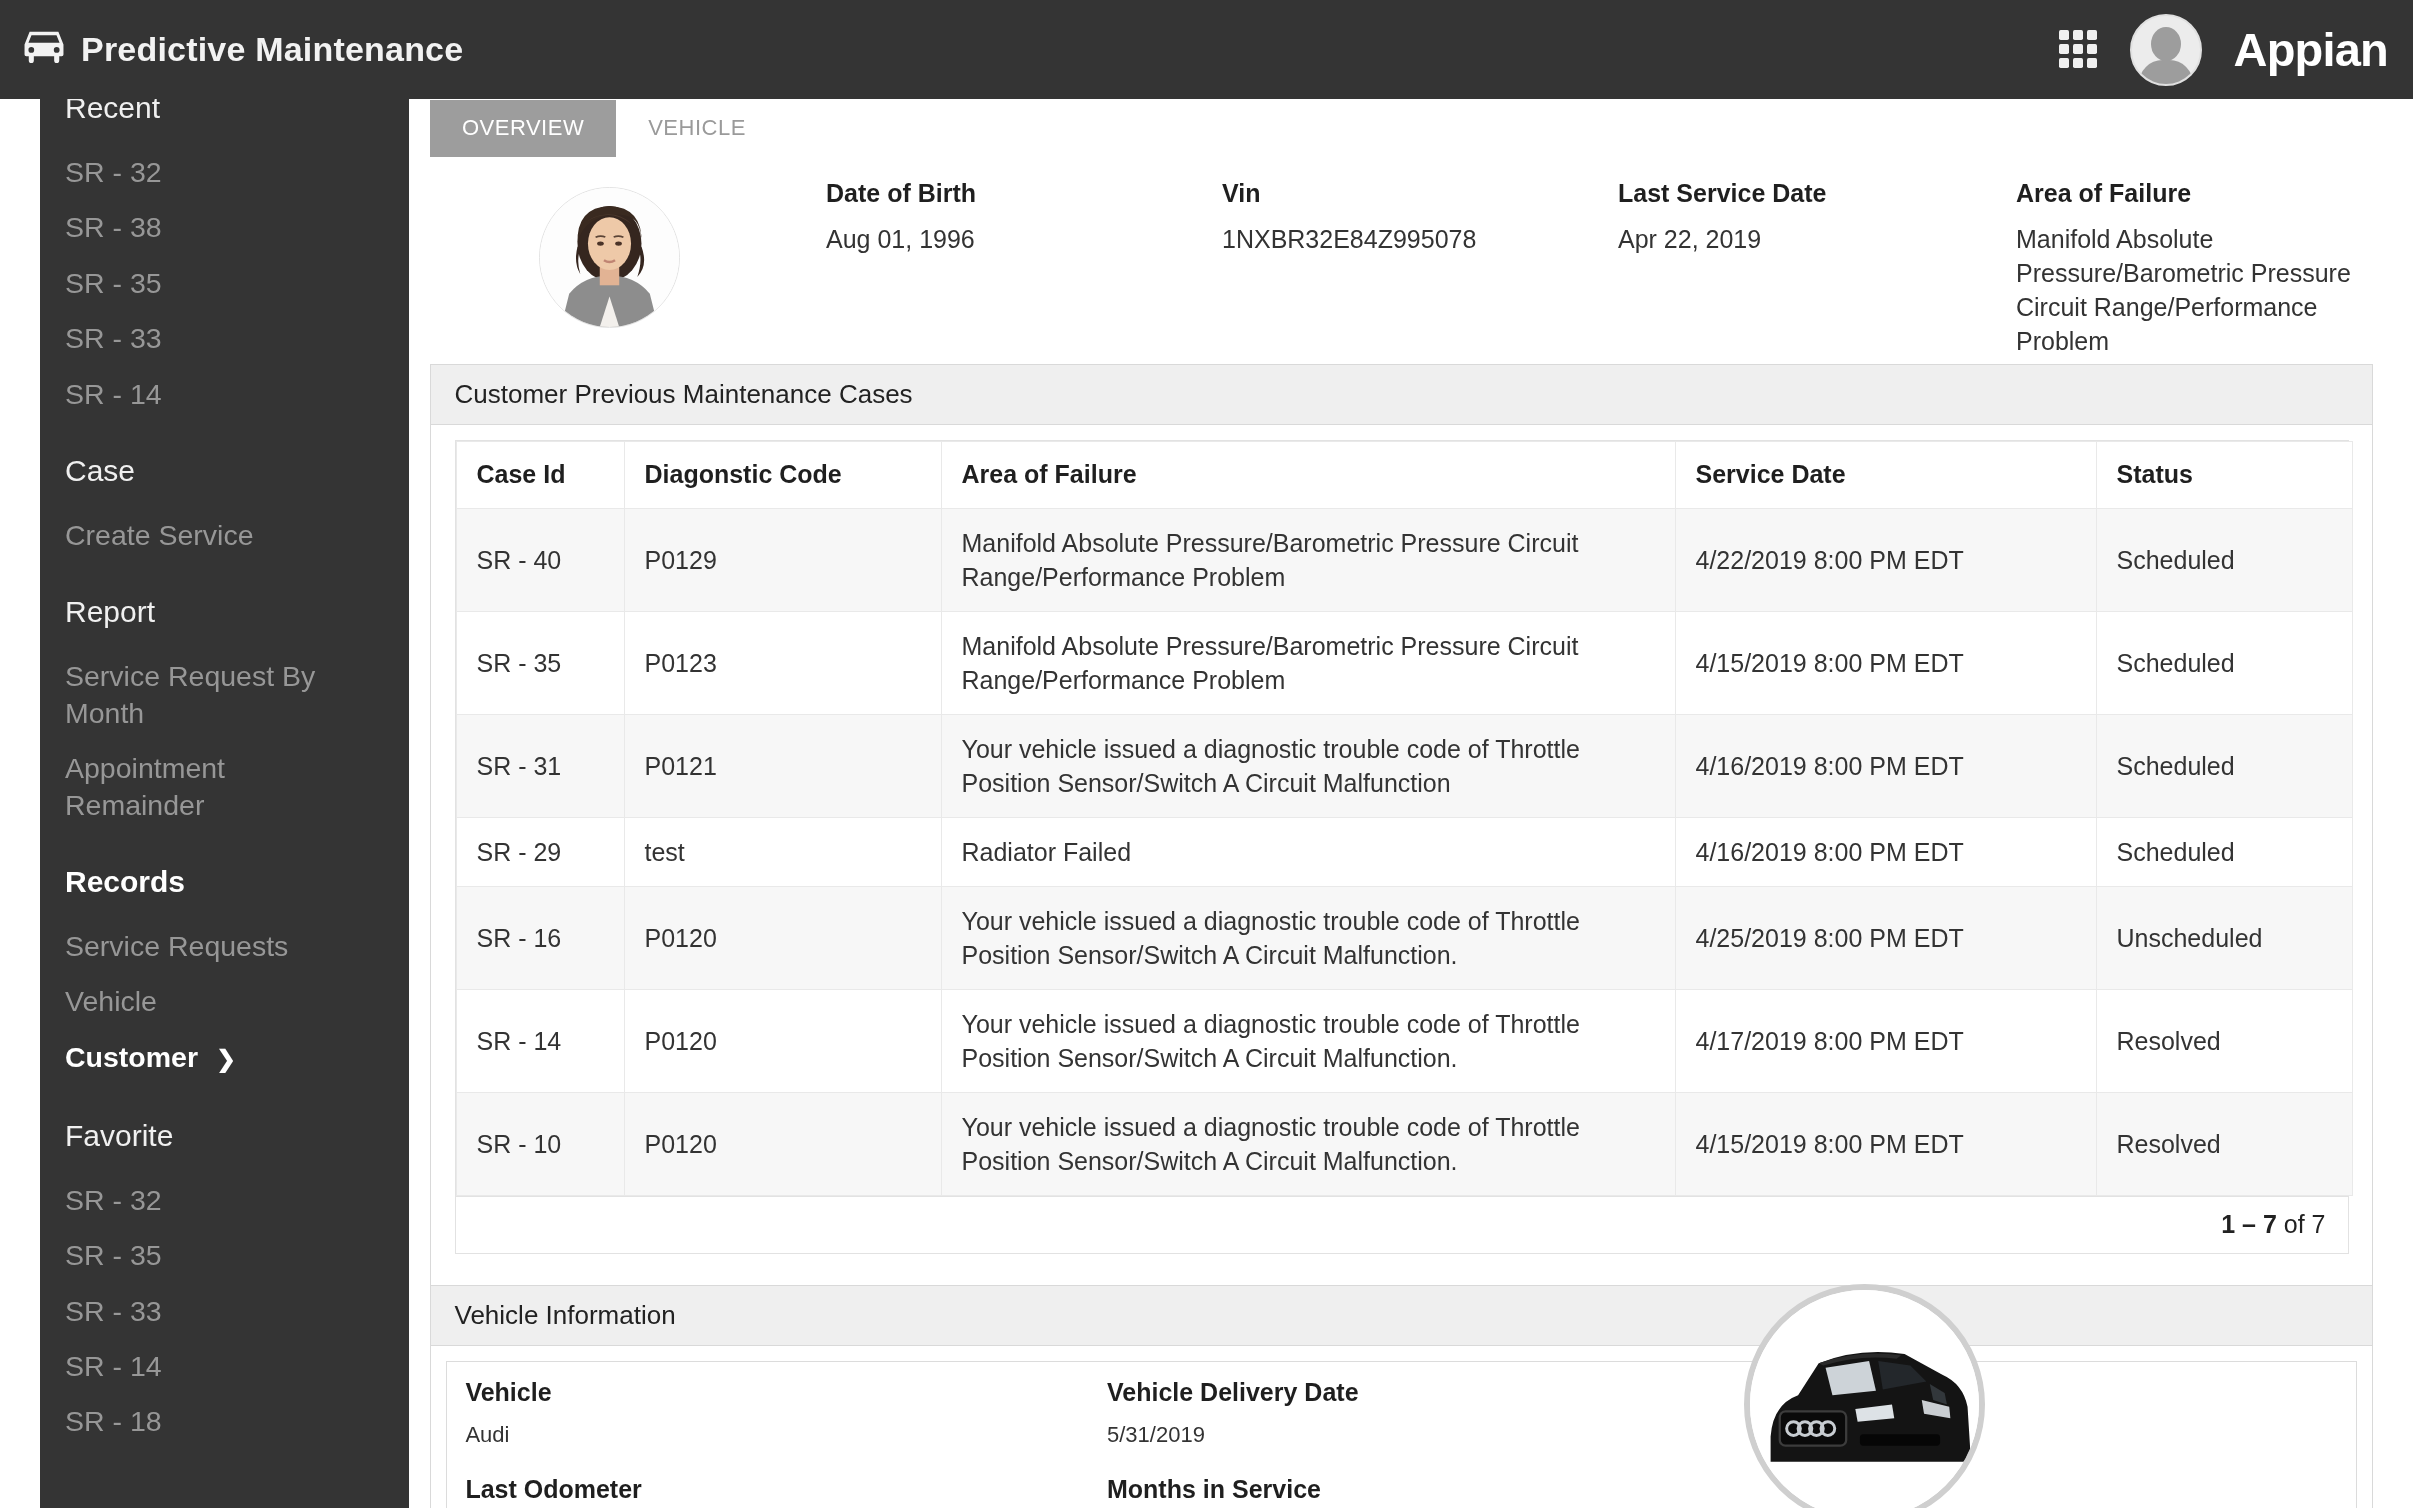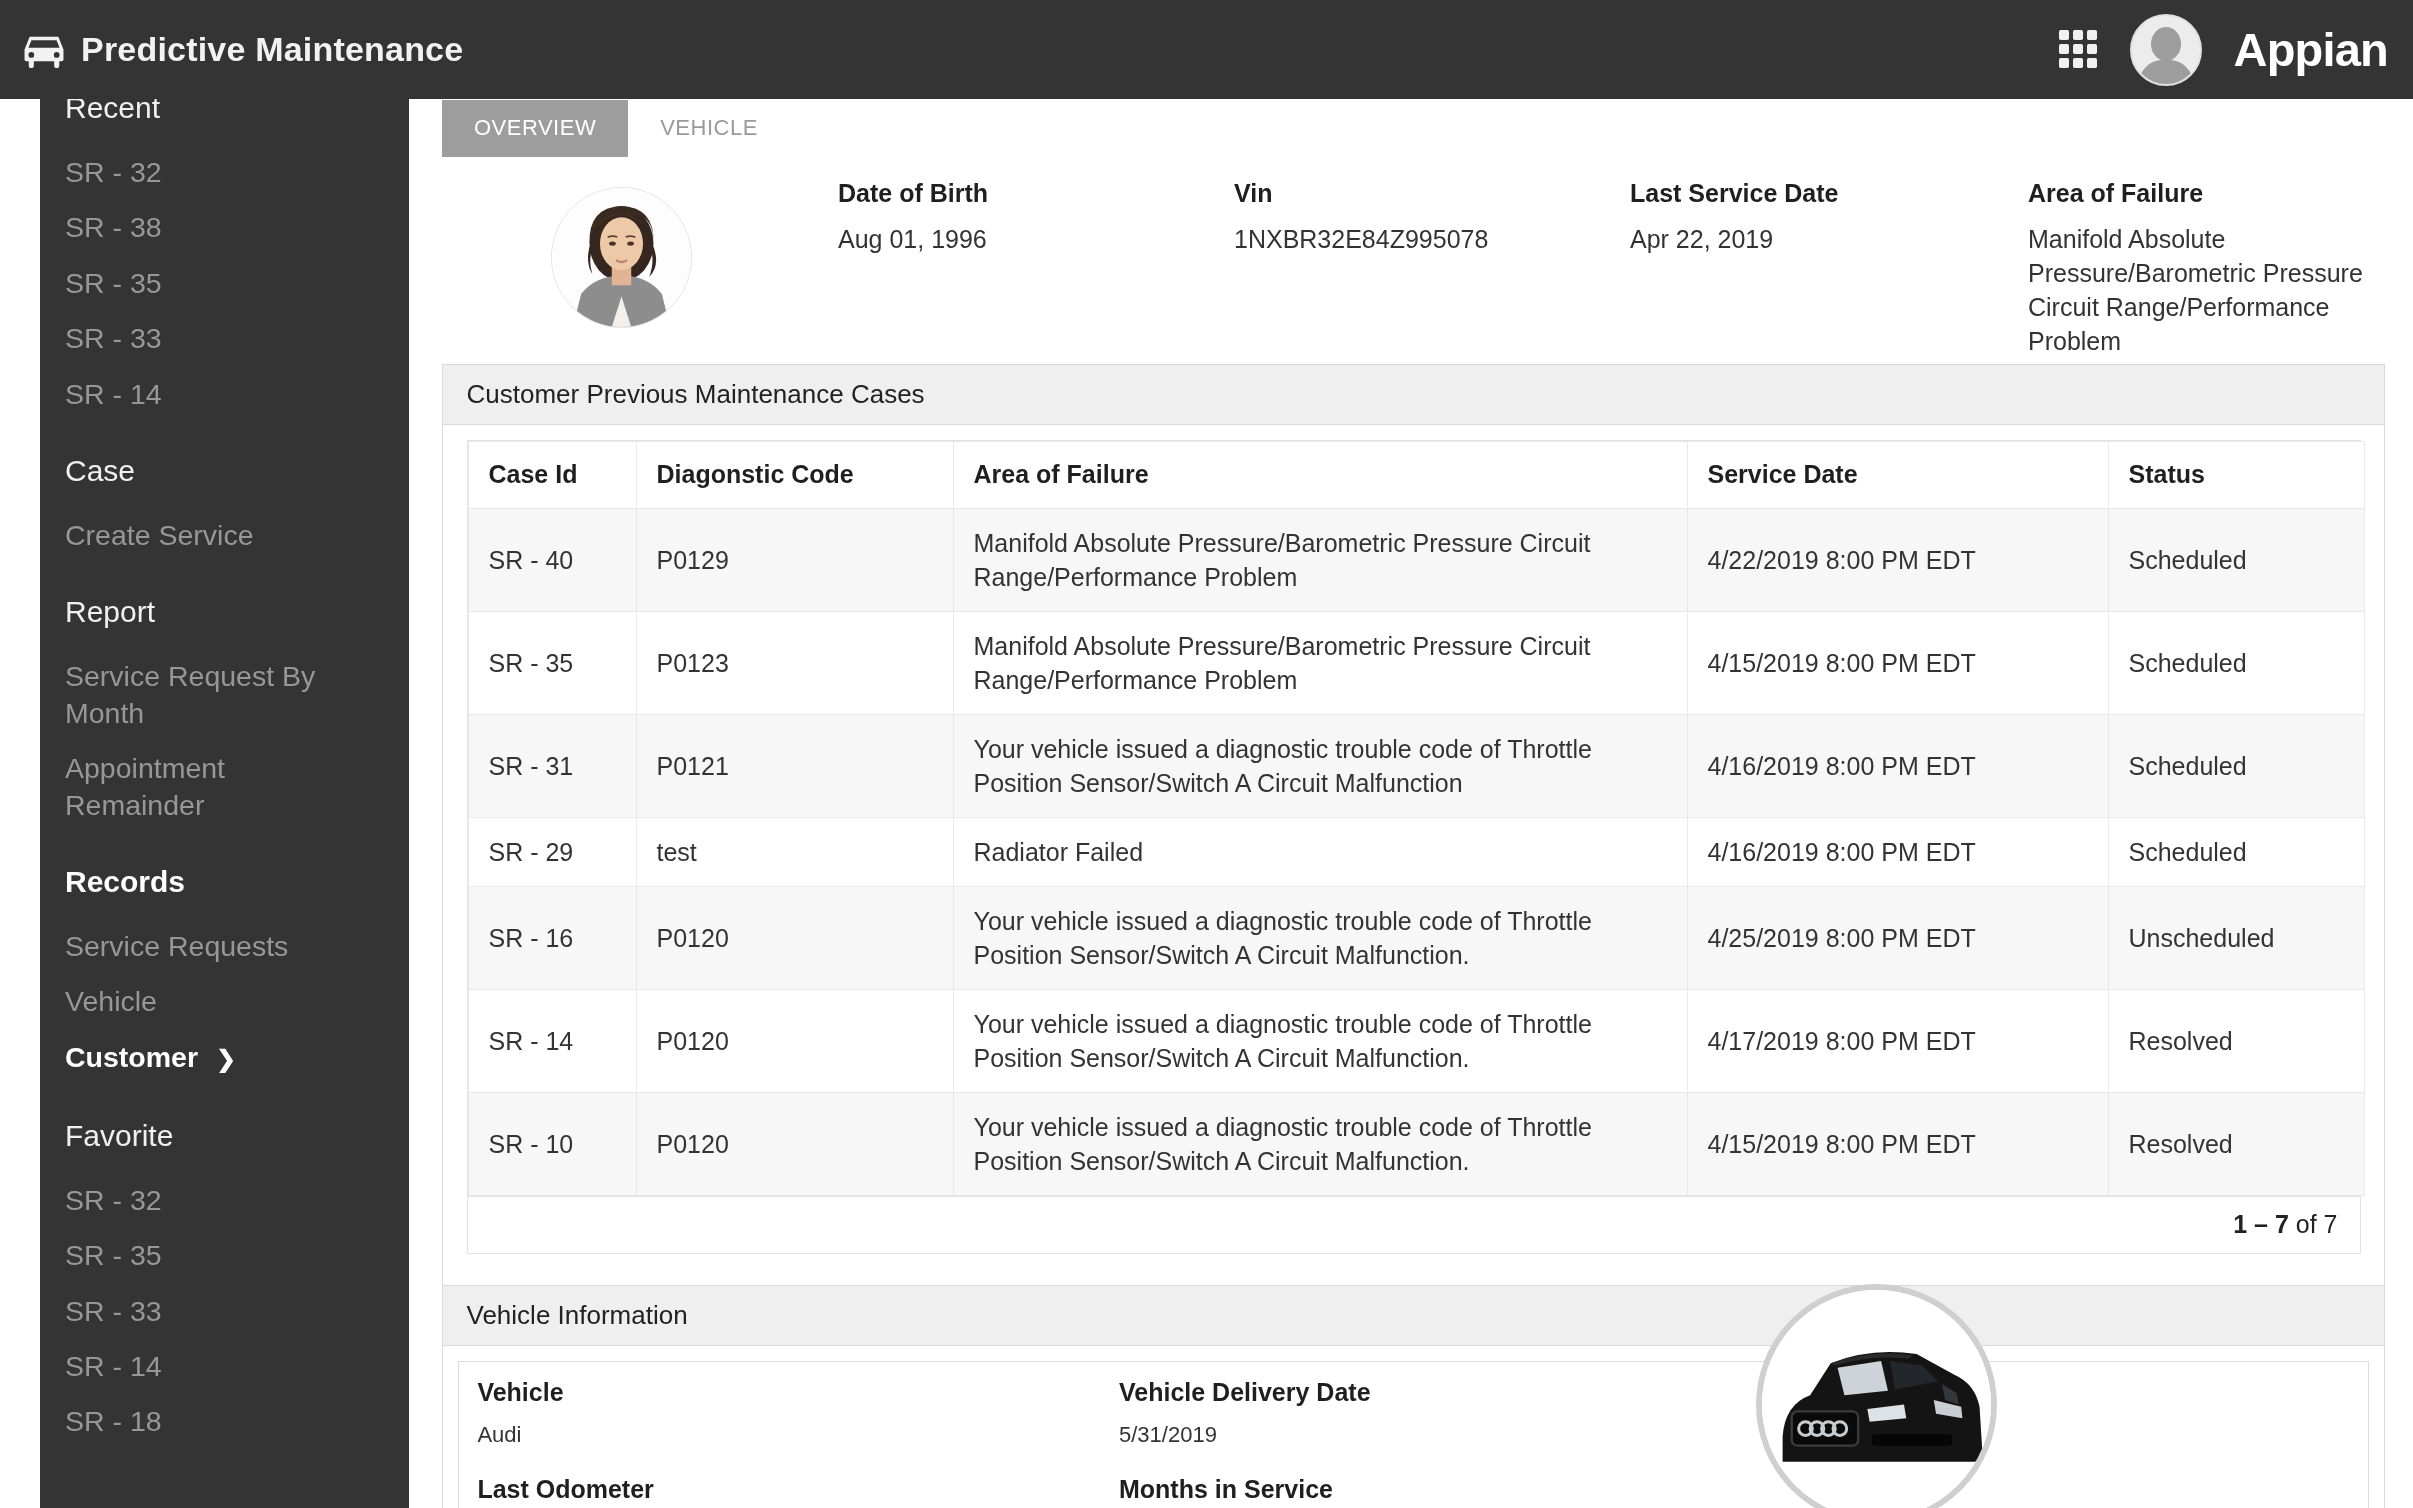--- a/index.html
+++ b/index.html
@@ -2,21 +2,21 @@
 <html style="font-size:13.4px"><head>
 <meta charset="utf-8">
 <style>
   * { margin:0; padding:0; box-sizing:border-box; }
   html,body { width:2413px; height:1508px; overflow:hidden; background:#fff;
               font-family:"Liberation Sans", sans-serif; color:#333; }
 
   
   .topbar { position:absolute; left:0; top:0; width:2413px; height:99px; background:#343434;
             display:flex; align-items:center; justify-content:space-between; padding:0 25px 0 22px; }
-  .brand { display:flex; align-items:flex-end; gap:15px; }
+  .brand { display:flex; align-items:flex-start; gap:15px; }
   .brand svg { width:44px; height:34px; display:block; }
   .brand-title { font-size:34px; font-weight:600; color:#f2f2f2; letter-spacing:0.2px; }
   .top-right { display:flex; align-items:center; gap:32px; }
   .grid-icon { width:39px; height:39px; display:grid; grid-template-columns:repeat(3,10px);
                grid-template-rows:repeat(3,10px); gap:4.2px; cursor:pointer; }
   .grid-icon i { background:#f0f0f0; border-radius:1.7px; }
   .avatar { width:72px; height:72px; border-radius:50%; background:#ececec; overflow:hidden;
             position:relative; border:2.5px solid #e0e0e0; cursor:pointer; }
   .avatar .head { position:absolute; left:50%; top:11.7px; transform:translateX(-50%);
                   width:30px; height:34px; border-radius:50%; background:#9d9d9d; }
@@ -30,21 +30,21 @@
   .sb-section-header { font-size:30px; color:#f0f0f0; line-height:37px; margin-top:39px; }
   .sb-section:first-child .sb-section-header { margin-top:-10px; }
   .sb-section-header.bold { font-weight:700; color:#fff; }
   .sb-items { list-style:none; margin-top:28px; }
   .sb-item { font-size:28.5px; line-height:37px; color:#979797; margin-bottom:18.4px;
              width:260px; cursor:pointer; }
   .sb-item.active { color:#fff; font-weight:700; }
   .sb-item .chev { font-size:23.5px; margin-left:11.7px; font-weight:700; color:#fff; }
 
   
-  .content { position:absolute; left:442px; top:99px; width:1943px; height:1410px; }
+  .content { position:absolute; left:430px; top:99px; width:1943px; height:1410px; }
 
   .tabs { position:absolute; left:0; top:0.8px; display:flex; }
   .tab { height:57px; display:flex; align-items:center; padding:0 32px; font-size:22px;
          letter-spacing:0.5px; color:#9a9a9a; cursor:pointer; }
   .tab.active { background:#9d9d9d; color:#fff; }
 
   .profile-photo { position:absolute; left:109px; top:88px; width:141px; height:141px;
                    border-radius:50%; overflow:hidden; border:1.7px solid #e3e3e3; background:#fff; }
   .profile-photo svg { width:100%; height:100%; display:block; }
 

